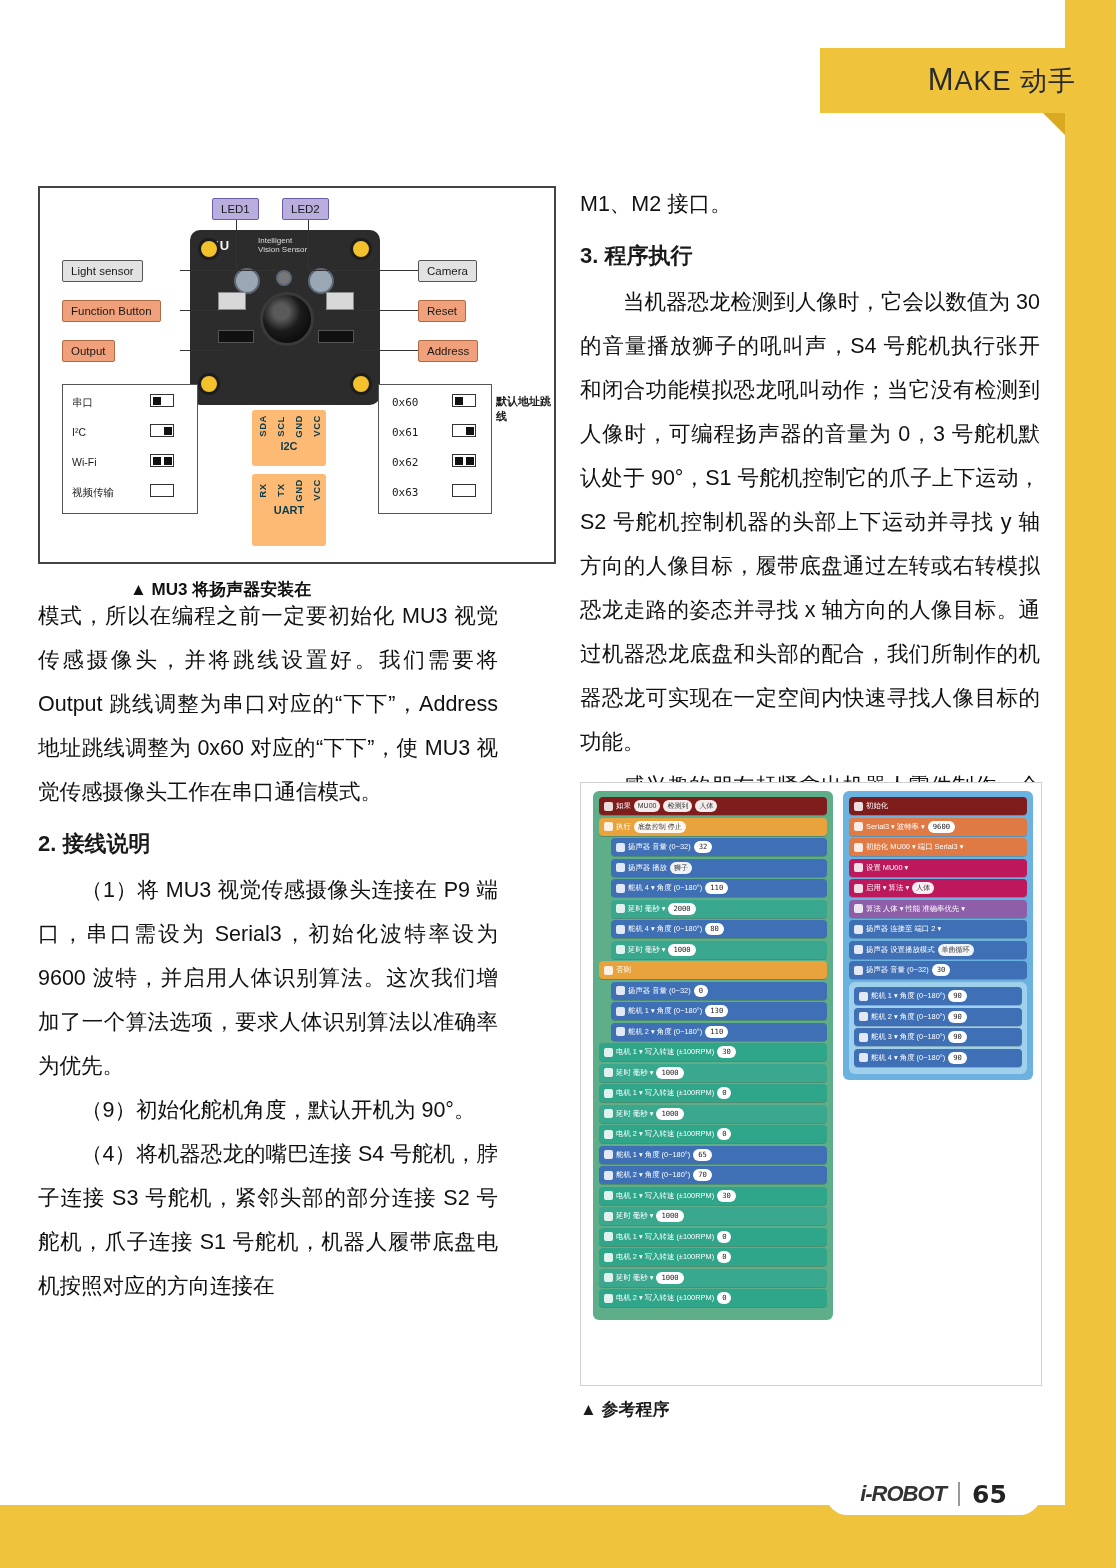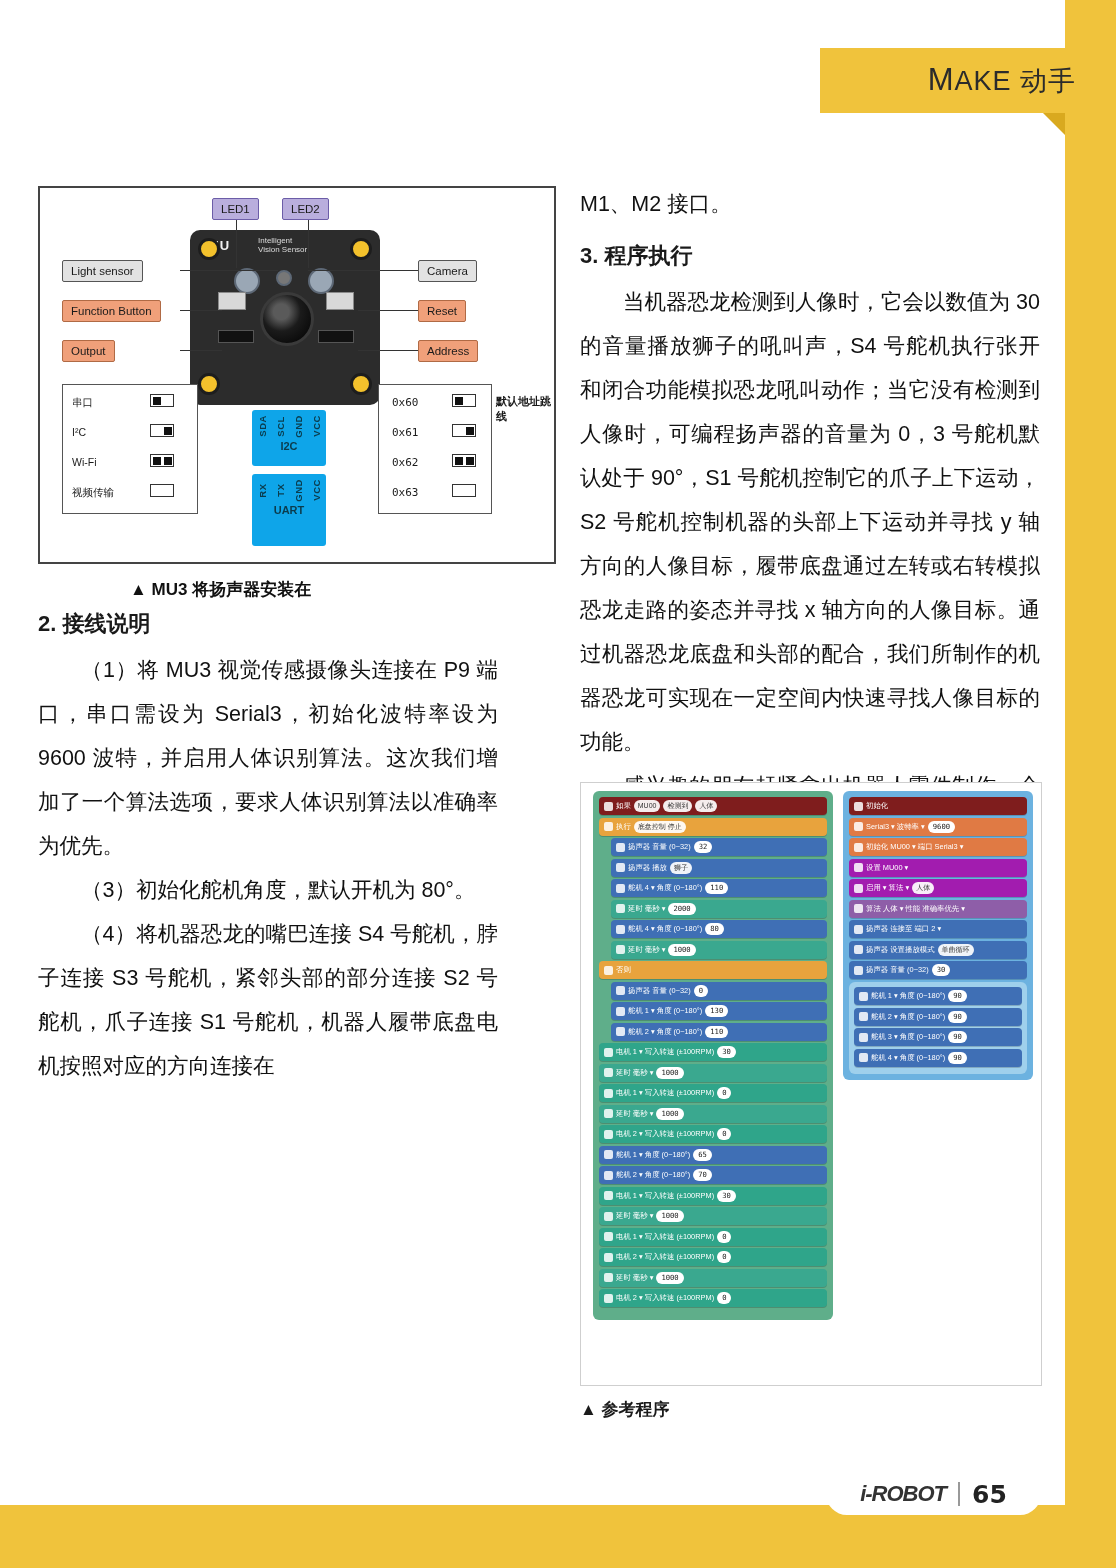--- a/index.html
+++ b/index.html
@@ -88,21 +88,21 @@
   
   .jbox{
     position:absolute;background:#ffffff;border:1px solid #555;
   }
   .jrow{position:absolute;font-size:10.5px;}
   .jdots{position:absolute;background:#ffffff;border:1px solid #333;display:flex;}
   .dotcell{width:11px;height:11px;display:flex;align-items:center;justify-content:center;}
   .dot{width:8px;height:8px;background:#111;}
   .dot.off{background:#ffffff;}
   .ibox{
-    position:absolute;background:#0ea5e9;color:#0b3c4d;border-radius:3px;text-align:center;
+    position:absolute;background:#fdba74;color:#0b3c4d;border-radius:3px;text-align:center;
   }
   .ibox .vpins{display:flex;gap:7px;justify-content:center;padding-top:5px;}
   .ibox .vpin{writing-mode:vertical-rl;transform:rotate(180deg);font-size:9.5px;font-weight:bold;letter-spacing:0.5px;}
   .ibox .iname{font-size:11px;font-weight:bold;padding-bottom:2px;}
   .addr-txt{position:absolute;font-size:11px;font-family:"DejaVu Sans Mono", monospace;}
   .note-cn{position:absolute;font-size:11px;font-weight:bold;}
   
   .fig2{
     position:absolute;left:580px;top:782px;width:462px;height:604px;background:#ffffff;border:1px solid #cfcfcf;
     box-sizing:border-box;overflow:hidden;
@@ -117,21 +117,21 @@
   }
   .blk .pill{background:rgba(255,255,255,.92);color:#333;border-radius:7px;padding:0 4px;font-size:7px;}
   .blk .num{background:#ffffff;color:#222;border-radius:7px;padding:0 5px;font-size:7.2px;font-family:"DejaVu Sans Mono", monospace;}
   .blk .ico{width:9px;height:9px;border-radius:2px;background:rgba(255,255,255,.85);display:inline-block;}
   .c-ctrl{background:#e8a33d;}
   .c-sound{background:#3f6fb5;}
   .c-servo{background:#3f6fb5;}
   .c-motor{background:#2fa58a;}
   .c-delay{background:#3aa88f;}
   .c-init{background:#e07a44;}
-  .c-set{background:#a21caf;}
+  .c-set{background:#be185d;}
   .c-algo{background:#8e5ea8;}
   .c-hat{background:#7f1d1d;}
   .wrapA{
     background:#5fae8a;border-radius:6px;padding:6px 6px 10px 6px;
   }
   .indent1{margin-left:12px;}
   .grpB{background:#6cb2e0;border-radius:6px;padding:6px;}
   .grpB2{background:#9fd0ec;border-radius:6px;padding:5px;margin-top:3px;}
   .fig2cap{position:absolute;left:580px;top:1398px;font-size:17px;font-weight:bold;}
 </style>
@@ -283,23 +283,24 @@
         <span class="vpin">GND</span>
         <span class="vpin">VCC</span>
       </div>
     <div class="iname" style="margin-top:2px;">UART</div>
   </div>
 </div>
 
 <div class="caption" style="position:absolute;left:130px;top:570px;">▲ MU3 将扬声器安装在</div>
 
 <div class="col col-left" style="top:594px;">
+  <p class="body">模式，所以在编程之前一定要初始化 MU3 视觉传感摄像头，并将跳线设置好。我们需要将 Output 跳线调整为串口对应的“下下”，Address 地址跳线调整为 0x60 对应的“下下”，使 MU3 视觉传感摄像头工作在串口通信模式。</p>
   <h3 class="sec">2. 接线说明</h3>
   <p class="body indent">（1）将 MU3 视觉传感摄像头连接在 P9 端口，串口需设为 Serial3，初始化波特率设为 9600 波特，并启用人体识别算法。这次我们增加了一个算法选项，要求人体识别算法以准确率为优先。</p>
-  <p class="body indent">（3）初始化舵机角度，默认开机为 80°。</p>
+  <p class="body indent">（9）初始化舵机角度，默认开机为 90°。</p>
   <p class="body indent">（4）将机器恐龙的嘴巴连接 S4 号舵机，脖子连接 S3 号舵机，紧邻头部的部分连接 S2 号舵机，爪子连接 S1 号舵机，机器人履带底盘电机按照对应的方向连接在</p>
 </div>
 
 <div class="col col-right">
   <p class="body">M1、M2 接口。</p>
   <h3 class="sec">3. 程序执行</h3>
   <p class="body indent">当机器恐龙检测到人像时，它会以数值为 30 的音量播放狮子的吼叫声，S4 号舵机执行张开和闭合功能模拟恐龙吼叫动作；当它没有检测到人像时，可编程扬声器的音量为 0，3 号舵机默认处于 90°，S1 号舵机控制它的爪子上下运动，S2 号舵机控制机器的头部上下运动并寻找 y 轴方向的人像目标，履带底盘通过左转或右转模拟恐龙走路的姿态并寻找 x 轴方向的人像目标。通过机器恐龙底盘和头部的配合，我们所制作的机器恐龙可实现在一定空间内快速寻找人像目标的功能。</p>
   <p class="body indent">感兴趣的朋友赶紧拿出机器人零件制作一个属于自己的机器恐龙吧！ 🐼</p>
 </div>
 

